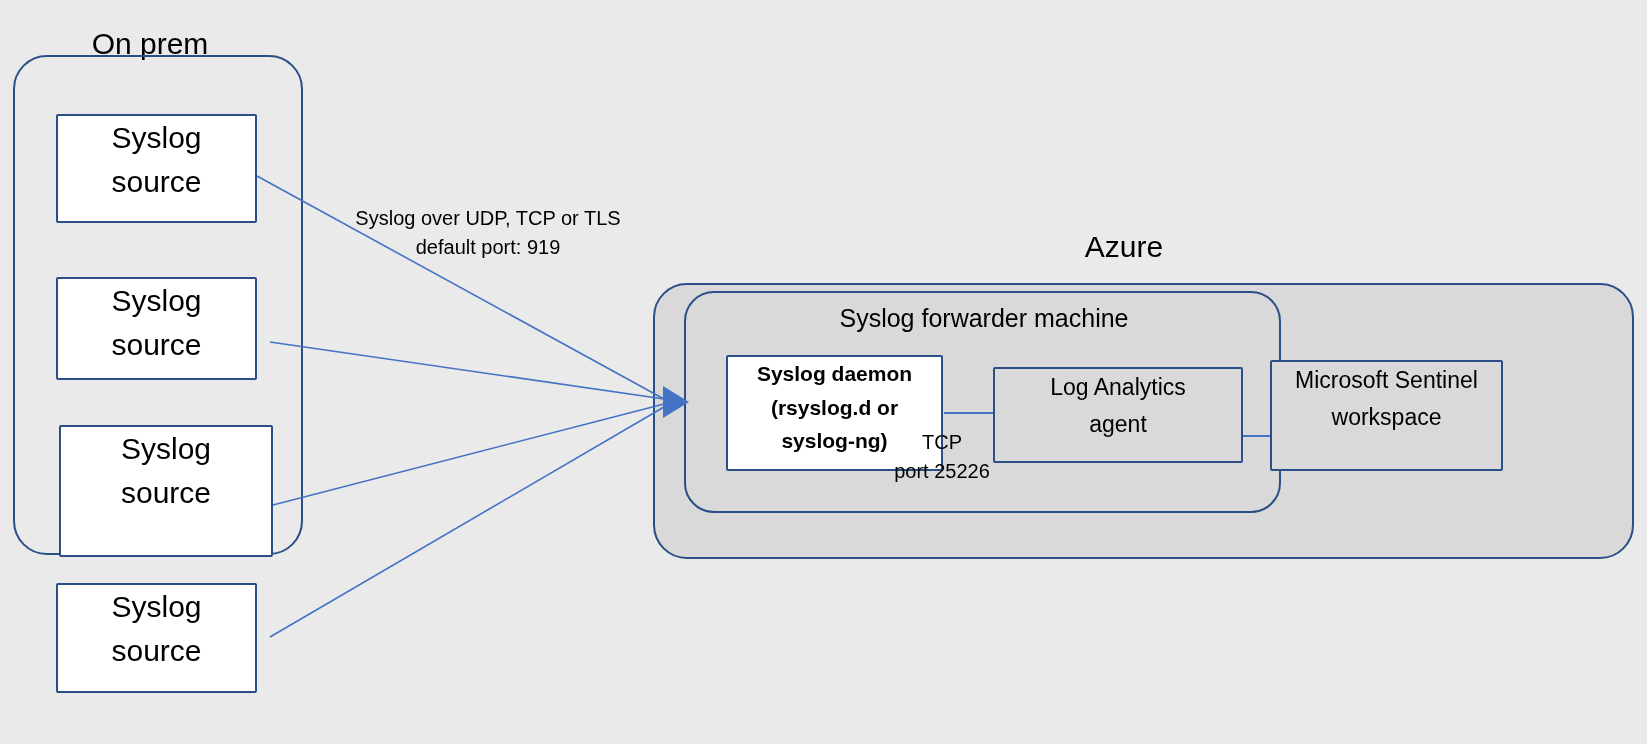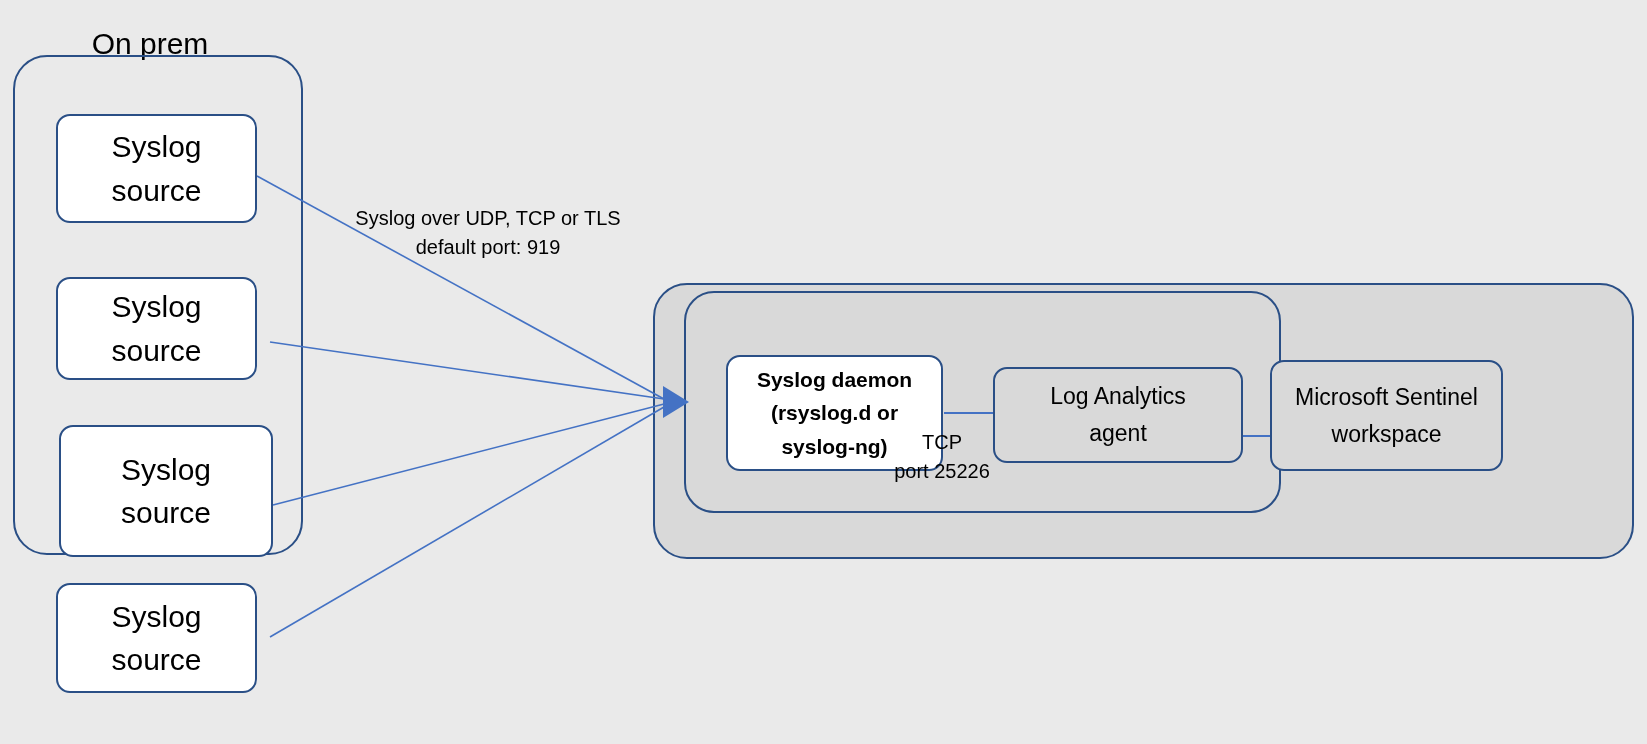--- a/index.html
+++ b/index.html
@@ -35,23 +35,22 @@
     font-size: 30px;
     line-height: 1;
     text-align: center;
     white-space: nowrap;
     color: #000;
   }
 
   
   .node {
     border: 2px solid #2a4f86;
-    border-radius: 14px;
+    border-radius: 2px;
     display: flex;
-    align-items: center;
     justify-content: center;
     text-align: center;
     background: #ffffff;
     z-index: 6;
   }
   .node.on-grey {
     background: #d9d9d9;
   }
   .node .node-text {
     display: block;
@@ -133,25 +132,27 @@
   </div>
 
   <div class="abs node src-node" style="left:56px; top:583px; width:201px; height:110px;">
     <span class="node-text">Syslog
 source</span>
   </div>
 
   <div class="abs edge-label" style="left:353px; top:204px; width:270px;">Syslog over UDP, TCP or TLS
 default port: 919</div>
 
+  <div class="abs zone-label" style="left:1024px; top:232px; width:200px;">Azure</div>
 
   <div class="abs zone filled" style="left:653px; top:283px; width:981px; height:276px;"></div>
 
   <div class="abs zone filled" style="left:684px; top:291px; width:597px; height:222px; border-radius:30px;"></div>
 
+  <div class="abs zone-label" style="left:724px; top:306px; width:520px; font-size:25px;">Syslog forwarder machine</div>
 
   <div class="abs node daemon-node" style="left:726px; top:355px; width:217px; height:116px;font-weight:bold;">
     <span class="node-text">Syslog daemon
 (rsyslog.d or
 syslog-ng)</span>
   </div>
 
   <div class="abs edge-label" style="left:892px; top:428px; width:100px;">TCP
 port 25226</div>
 

